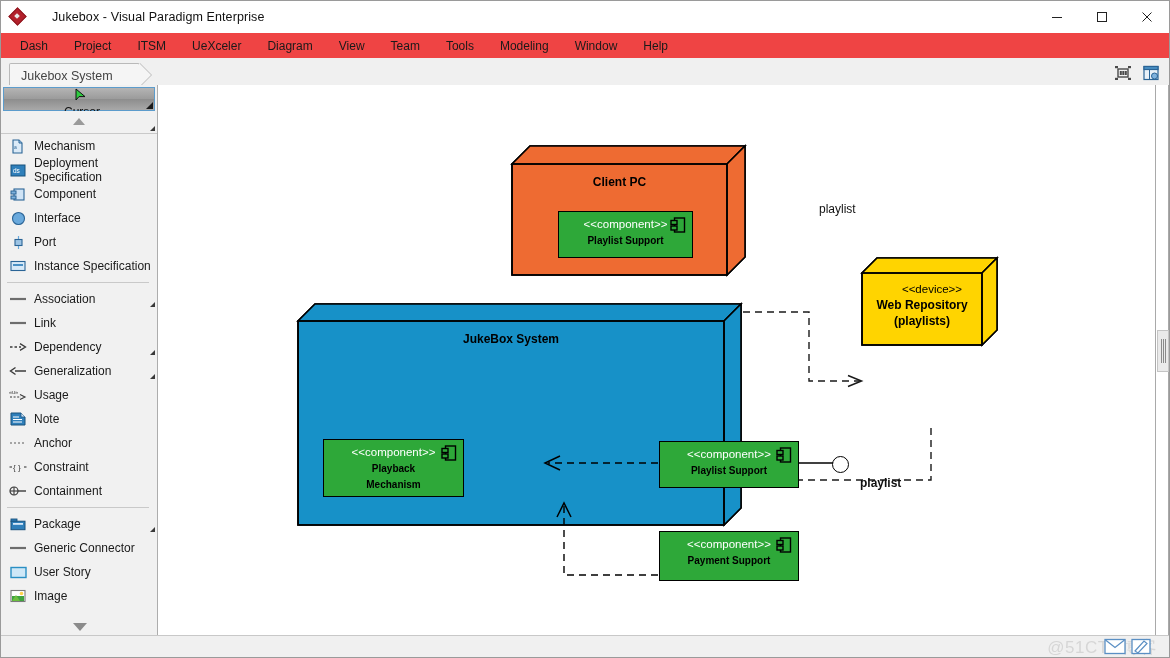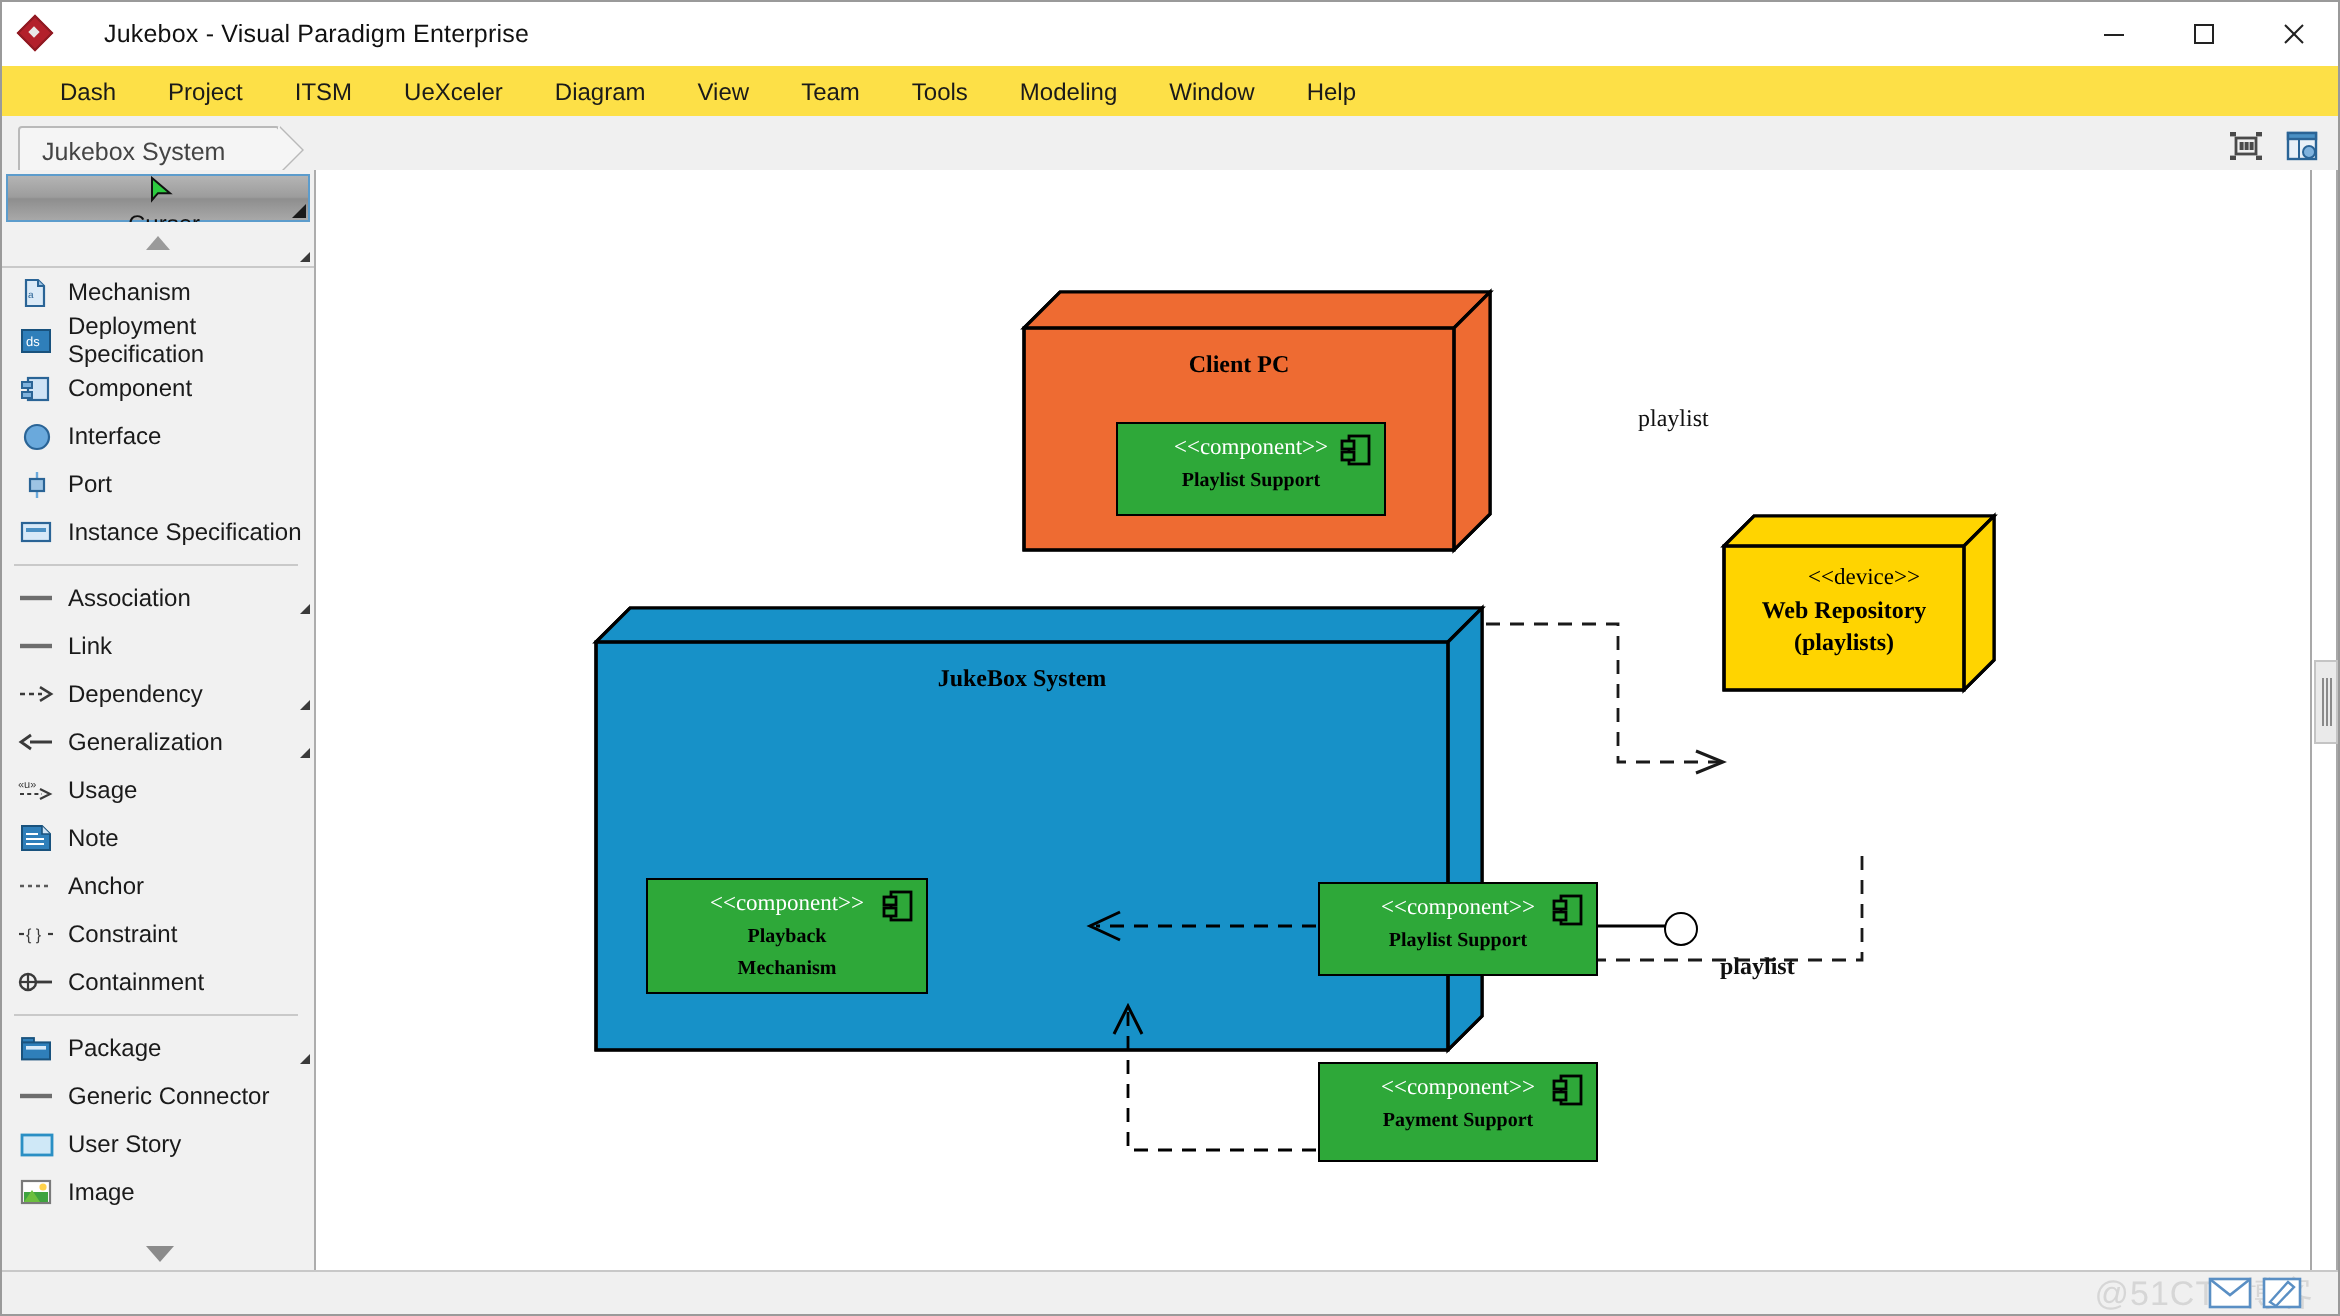--- a/index.html
+++ b/index.html
@@ -61,24 +61,24 @@
   }
   .win-btn {
     width: 45px; height: 31px;
     display: flex; align-items: center; justify-content: center;
     cursor: default;
   }
 
   
   .menubar {
     height: 25px;
-    background: #fde047;
+    background: #ef4444;
     display: flex;
     align-items: center;
-    padding-left: 16px;
+    padding-left: 6px;
     border-bottom: 1px solid #f0f0f0;
   }
   .menu-item {
     padding: 4px 13px;
     font-size: 12px;
     color: #1a1a1a;
     cursor: default;
     white-space: nowrap;
   }
 
@@ -216,21 +216,20 @@
     border-right: 7px solid transparent;
     border-top: 8px solid #8b8b8b;
   }
 
   
   .canvas-wrap {
     flex: 1 1 auto;
     position: relative;
     background: #ffffff;
     overflow: hidden;
-    font-family: Liberation Serif, serif;
   }
   .canvas {
     position: absolute;
     inset: 0;
     background: #ffffff;
   }
   .splitter {
     position: absolute;
     right: 0; top: 0;
     width: 12px; height: 100%;

